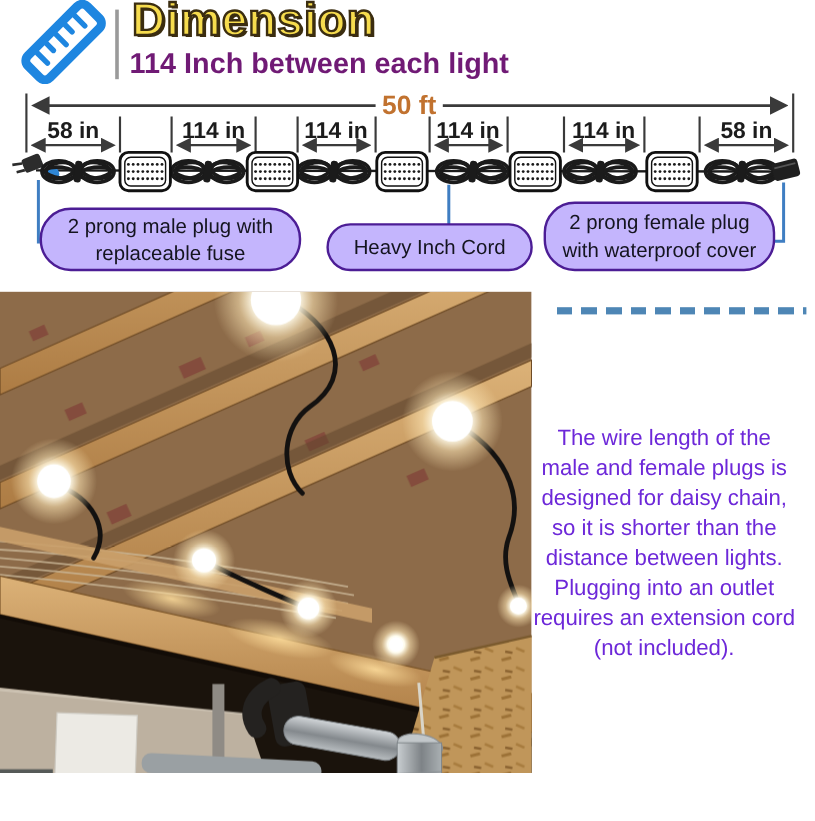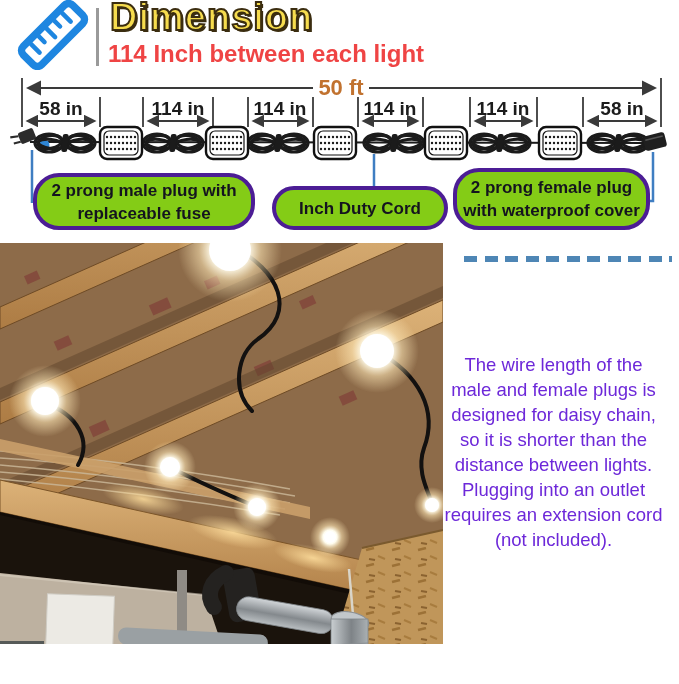--- a/index.html
+++ b/index.html
@@ -3,29 +3,29 @@
 <meta charset="utf-8">
 <style>
   html,body{margin:0;padding:0;background:#fff;}
   .canvas{position:relative;width:679px;height:644px;background:#fff;overflow:hidden;
           font-family:"Liberation Sans",sans-serif;}
   
   .ruler{position:absolute;left:8px;top:0px;}
   .divider{position:absolute;left:96px;top:8px;width:3px;height:58px;background:#9a9a9a;}
   .title{position:absolute;left:110px;top:-4px;font-size:38px;font-weight:800;letter-spacing:1px;
          color:#f6dc4e;-webkit-text-stroke:2px #3b2d10;text-shadow:2px 2px 0 #3b2d10;}
-  .subtitle{position:absolute;left:108px;top:40px;font-size:24px;font-weight:700;color:#ef4444;}
+  .subtitle{position:absolute;left:108px;top:40px;font-size:24px;font-weight:700;color:#701a75;}
   
   .diagram{position:absolute;left:0;top:70px;}
   .diagram text{font-family:"Liberation Sans",sans-serif;font-weight:700;fill:#1c1c1c;}
   .total-label{fill:#c1722f !important;font-size:22px;}
   .seg-label{font-size:19px;}
   
-  .pill{position:absolute;background:#84cc16;border:4px solid #4c1d95;border-radius:26px;
-        color:#14141f;font-weight:700;font-size:17px;line-height:23px;text-align:center;
+  .pill{position:absolute;background:#c4b5fd;border:2px solid #4c1d95;border-radius:26px;
+        color:#14141f;font-weight:400;font-size:17px;line-height:23px;text-align:center;
         display:flex;align-items:center;justify-content:center;white-space:pre-line;}
   .pill1{left:33px;top:173px;width:214px;height:49px;}
   .pill2{left:272px;top:186px;width:168px;height:36px;}
   .pill3{left:453px;top:168px;width:189px;height:54px;}
   
   .photo{position:absolute;left:0;top:243px;}
   
   .dashes{position:absolute;left:464px;top:256px;width:208px;height:6px;
           background:repeating-linear-gradient(90deg,#4e86b5 0 13px,transparent 13px 20.5px);}
   .info-text{position:absolute;left:428px;top:352px;width:251px;text-align:center;
@@ -153,21 +153,21 @@
 
     <g stroke="#3f7ec2" stroke-width="2.5" fill="none">
       <line x1="32" y1="80" x2="32" y2="133"></line>
       <line x1="374" y1="84" x2="374" y2="118"></line>
       <polyline points="653,82 653,131 640,131"></polyline>
     </g>
   </svg>
 
   <div class="pill pill1">2 prong male plug with
 replaceable fuse</div>
-  <div class="pill pill2">Inch Duty Cord</div>
+  <div class="pill pill2">Heavy Inch Cord</div>
   <div class="pill pill3">2 prong female plug
 with waterproof cover</div>
 
   <svg class="photo" width="443" height="441" viewBox="0 0 443 441">
     <defs>
       <radialGradient id="glow">
         <stop offset="0%" stop-color="#ffffff"></stop>
           <stop offset="35%" stop-color="#fffdf0"></stop>
         <stop offset="60%" stop-color="#ffe9b8" stop-opacity="0.55"></stop>
         <stop offset="100%" stop-color="#ffe9b8" stop-opacity="0"></stop>

